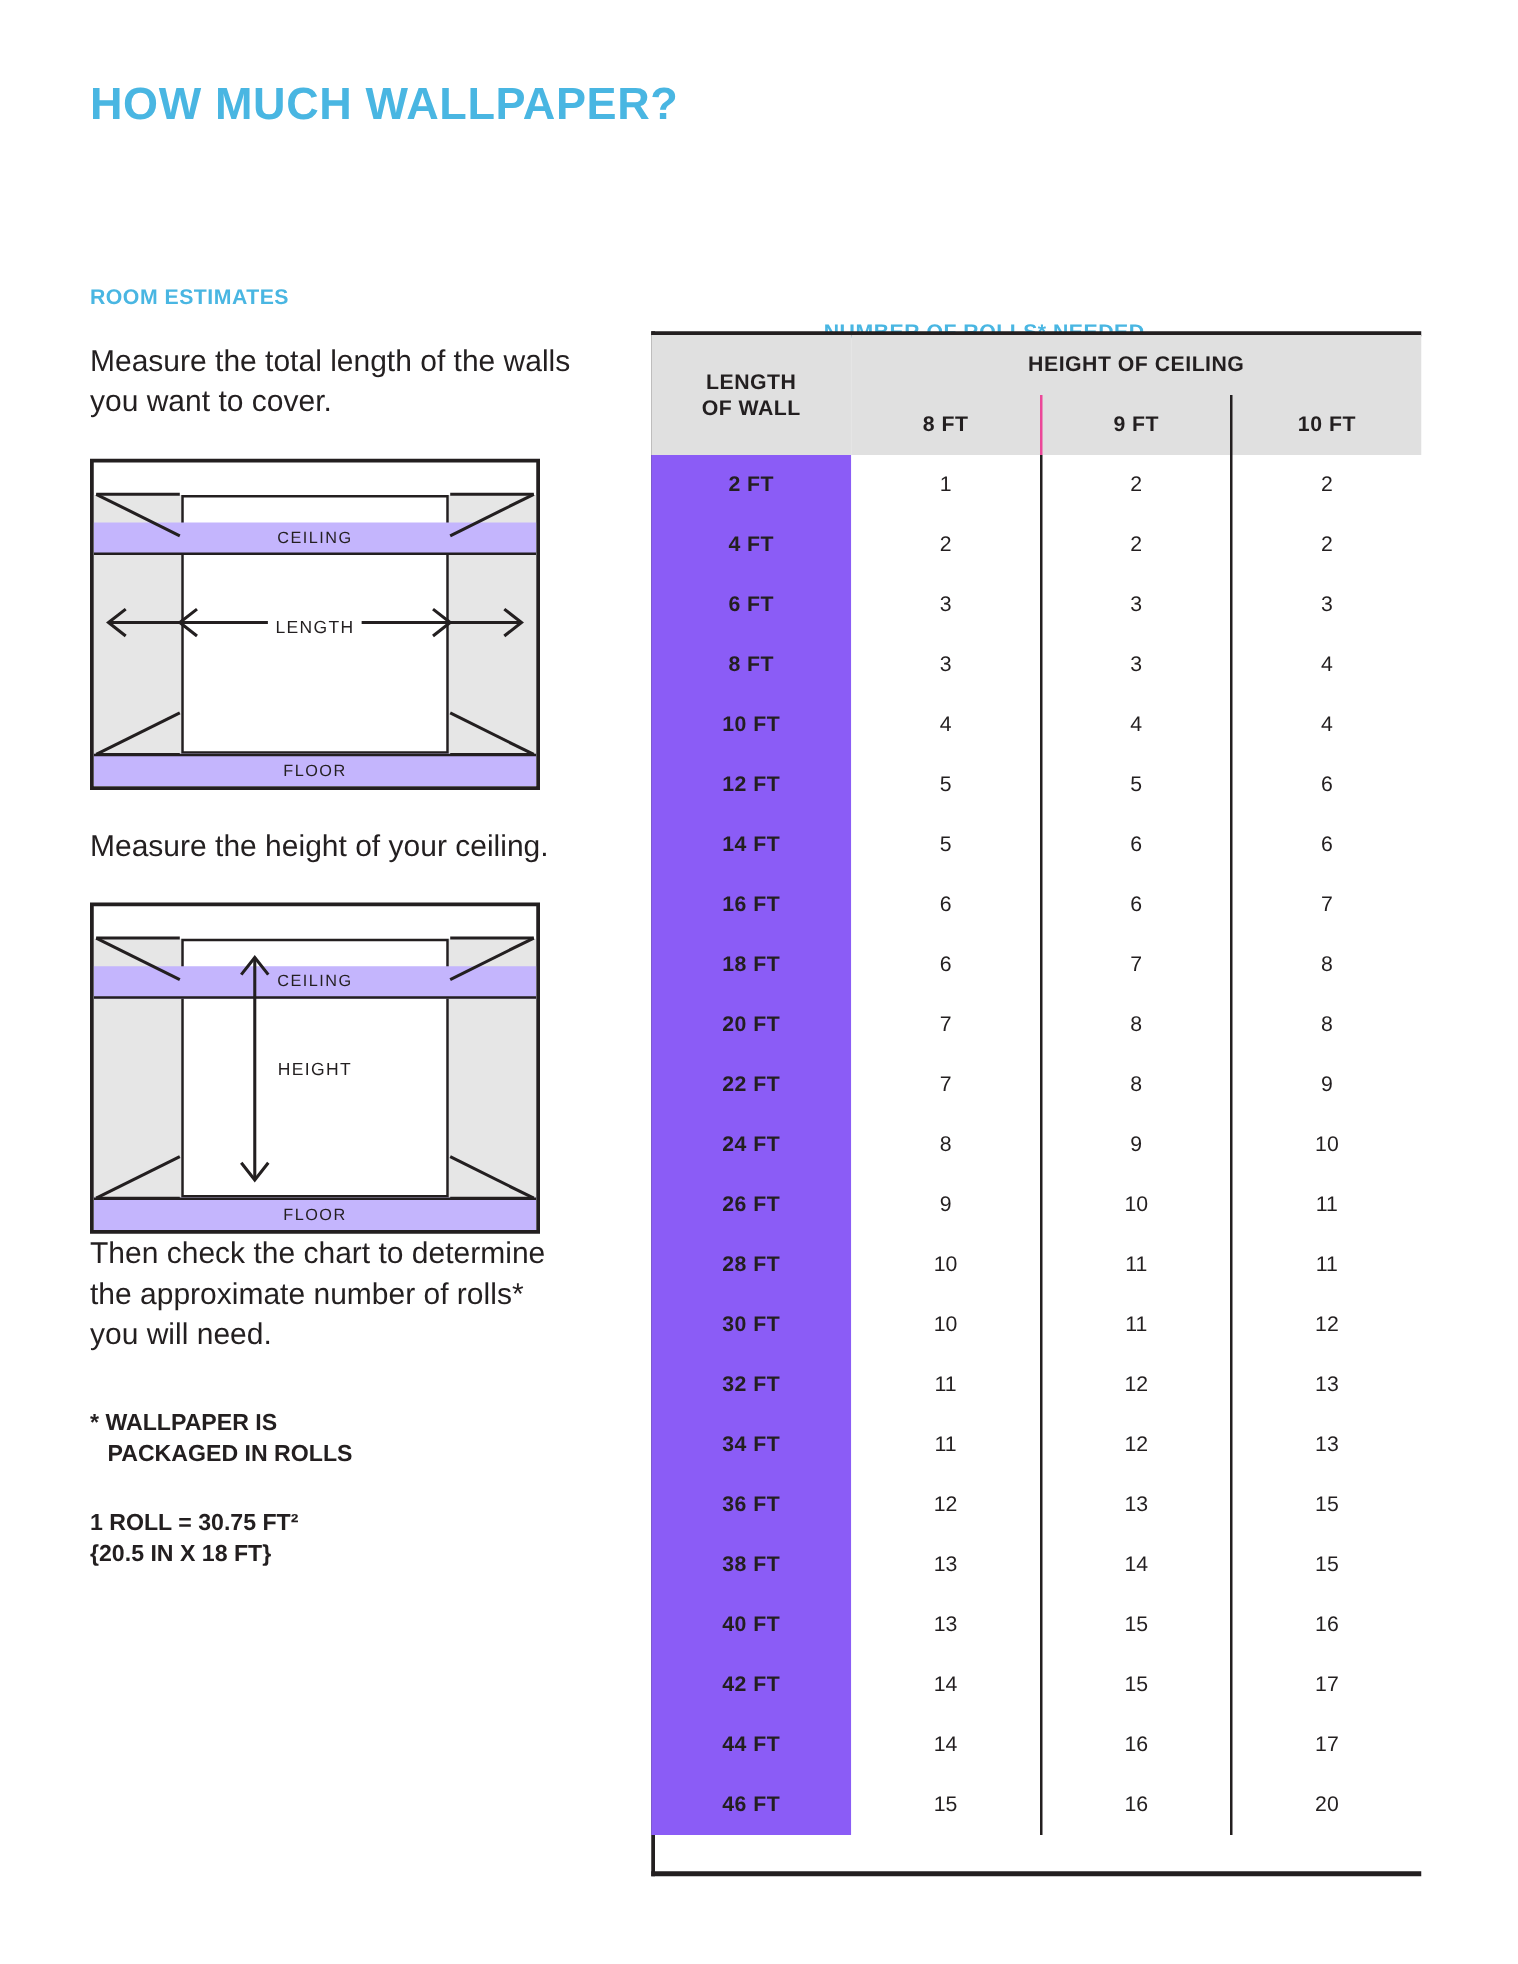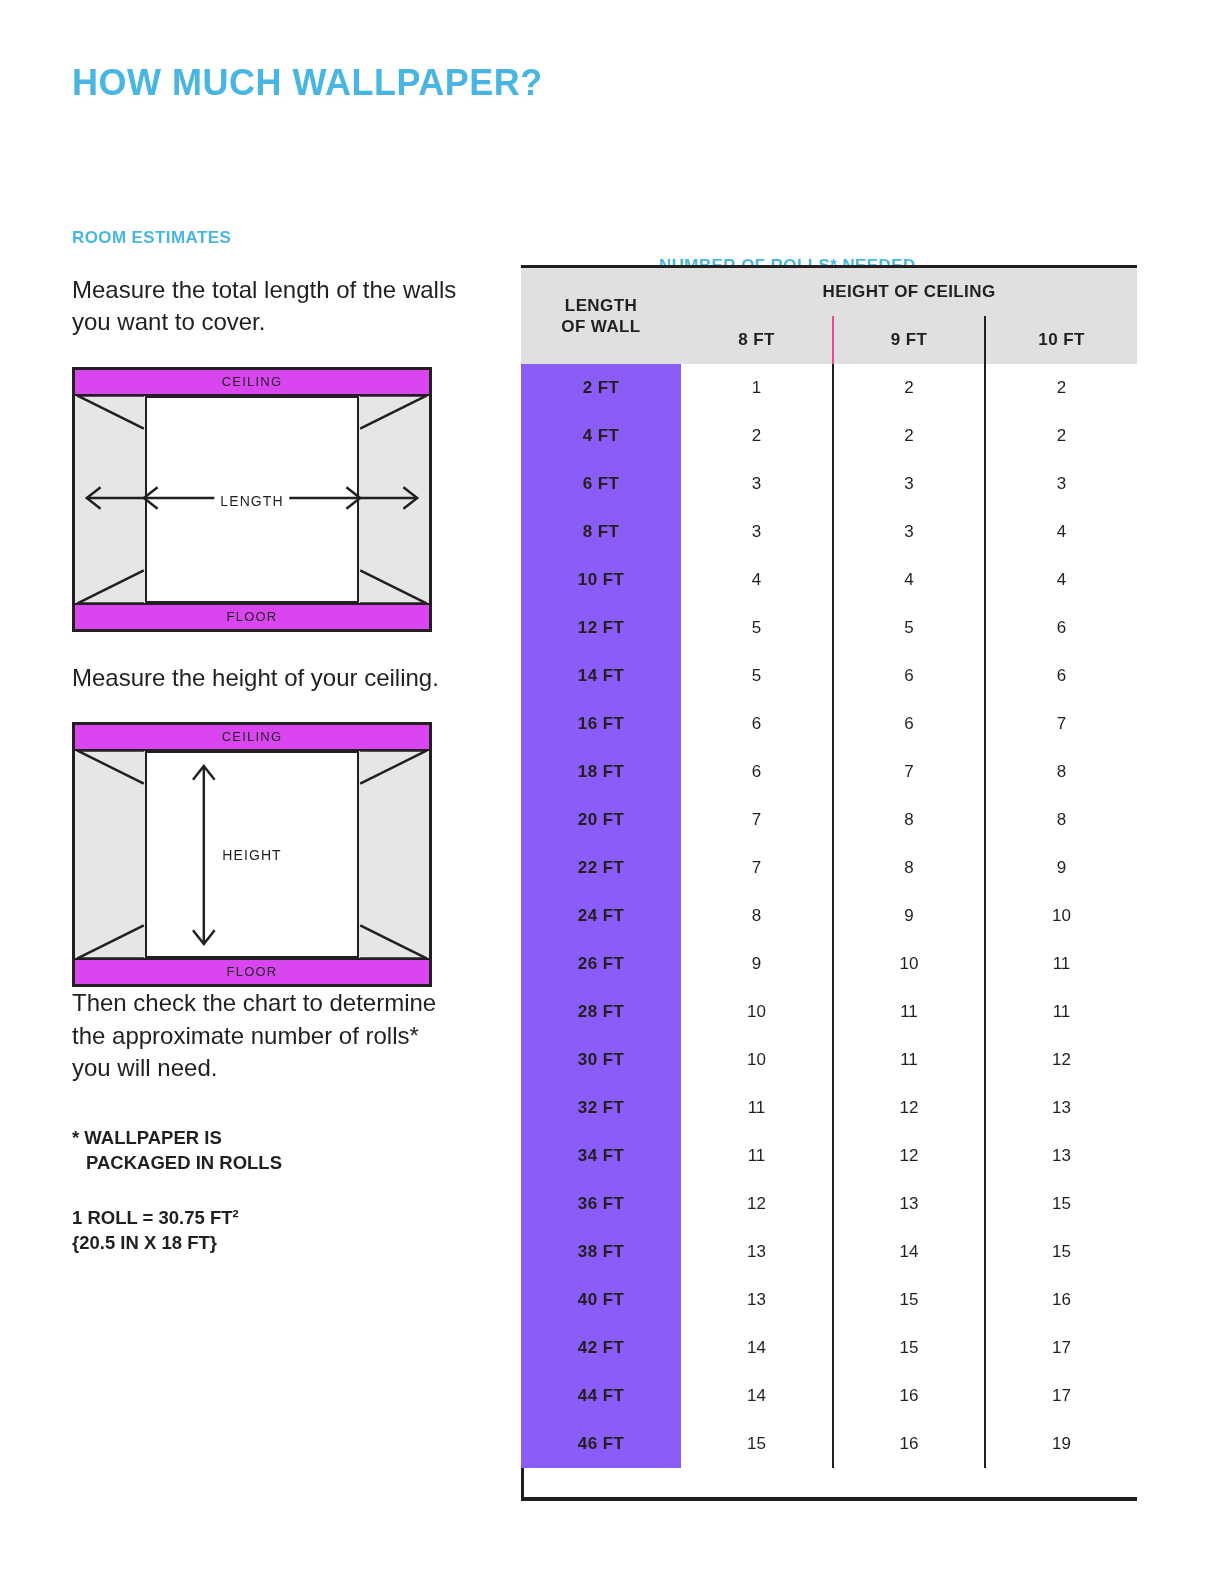--- a/index.html
+++ b/index.html
@@ -57,29 +57,30 @@
     border: 3px solid #231f20;
     box-sizing: border-box;
     background: #ffffff;
     overflow: hidden;
   }
   .room .band {
     position: absolute;
     left: 0;
     width: 100%;
     height: 26px;
-    background: #d946ef;
+    background: #c4b5fd;
     border-top: 2px solid #231f20;
     border-bottom: 2px solid #231f20;
     box-sizing: border-box;
     font-size: 13px;
     letter-spacing: 1.2px;
     text-align: center;
     line-height: 24px;
     color: #231f20;
+    margin-top: 48px;
   }
   .room .band.ceiling { top: 0; border-top: none; }
   .room .band.floor { bottom: 0; border-bottom: none; }
   .room .wall-left,
   .room .wall-right {
     position: absolute;
     top: 26px;
     bottom: 26px;
     width: 70px;
     background: #e6e6e6;
@@ -463,19 +464,19 @@
         <tr>
             <td class="rowlabel">44 FT</td>
             <td class="val">14</td>
             <td class="val mid">16</td>
             <td class="val">17</td>
           </tr>
         <tr class="last">
             <td class="rowlabel">46 FT</td>
             <td class="val">15</td>
             <td class="val mid">16</td>
-            <td class="val">19</td>
+            <td class="val">20</td>
           </tr>
       </tbody>
     </table>
   </div>
 
 </div>
 
 </body></html>

